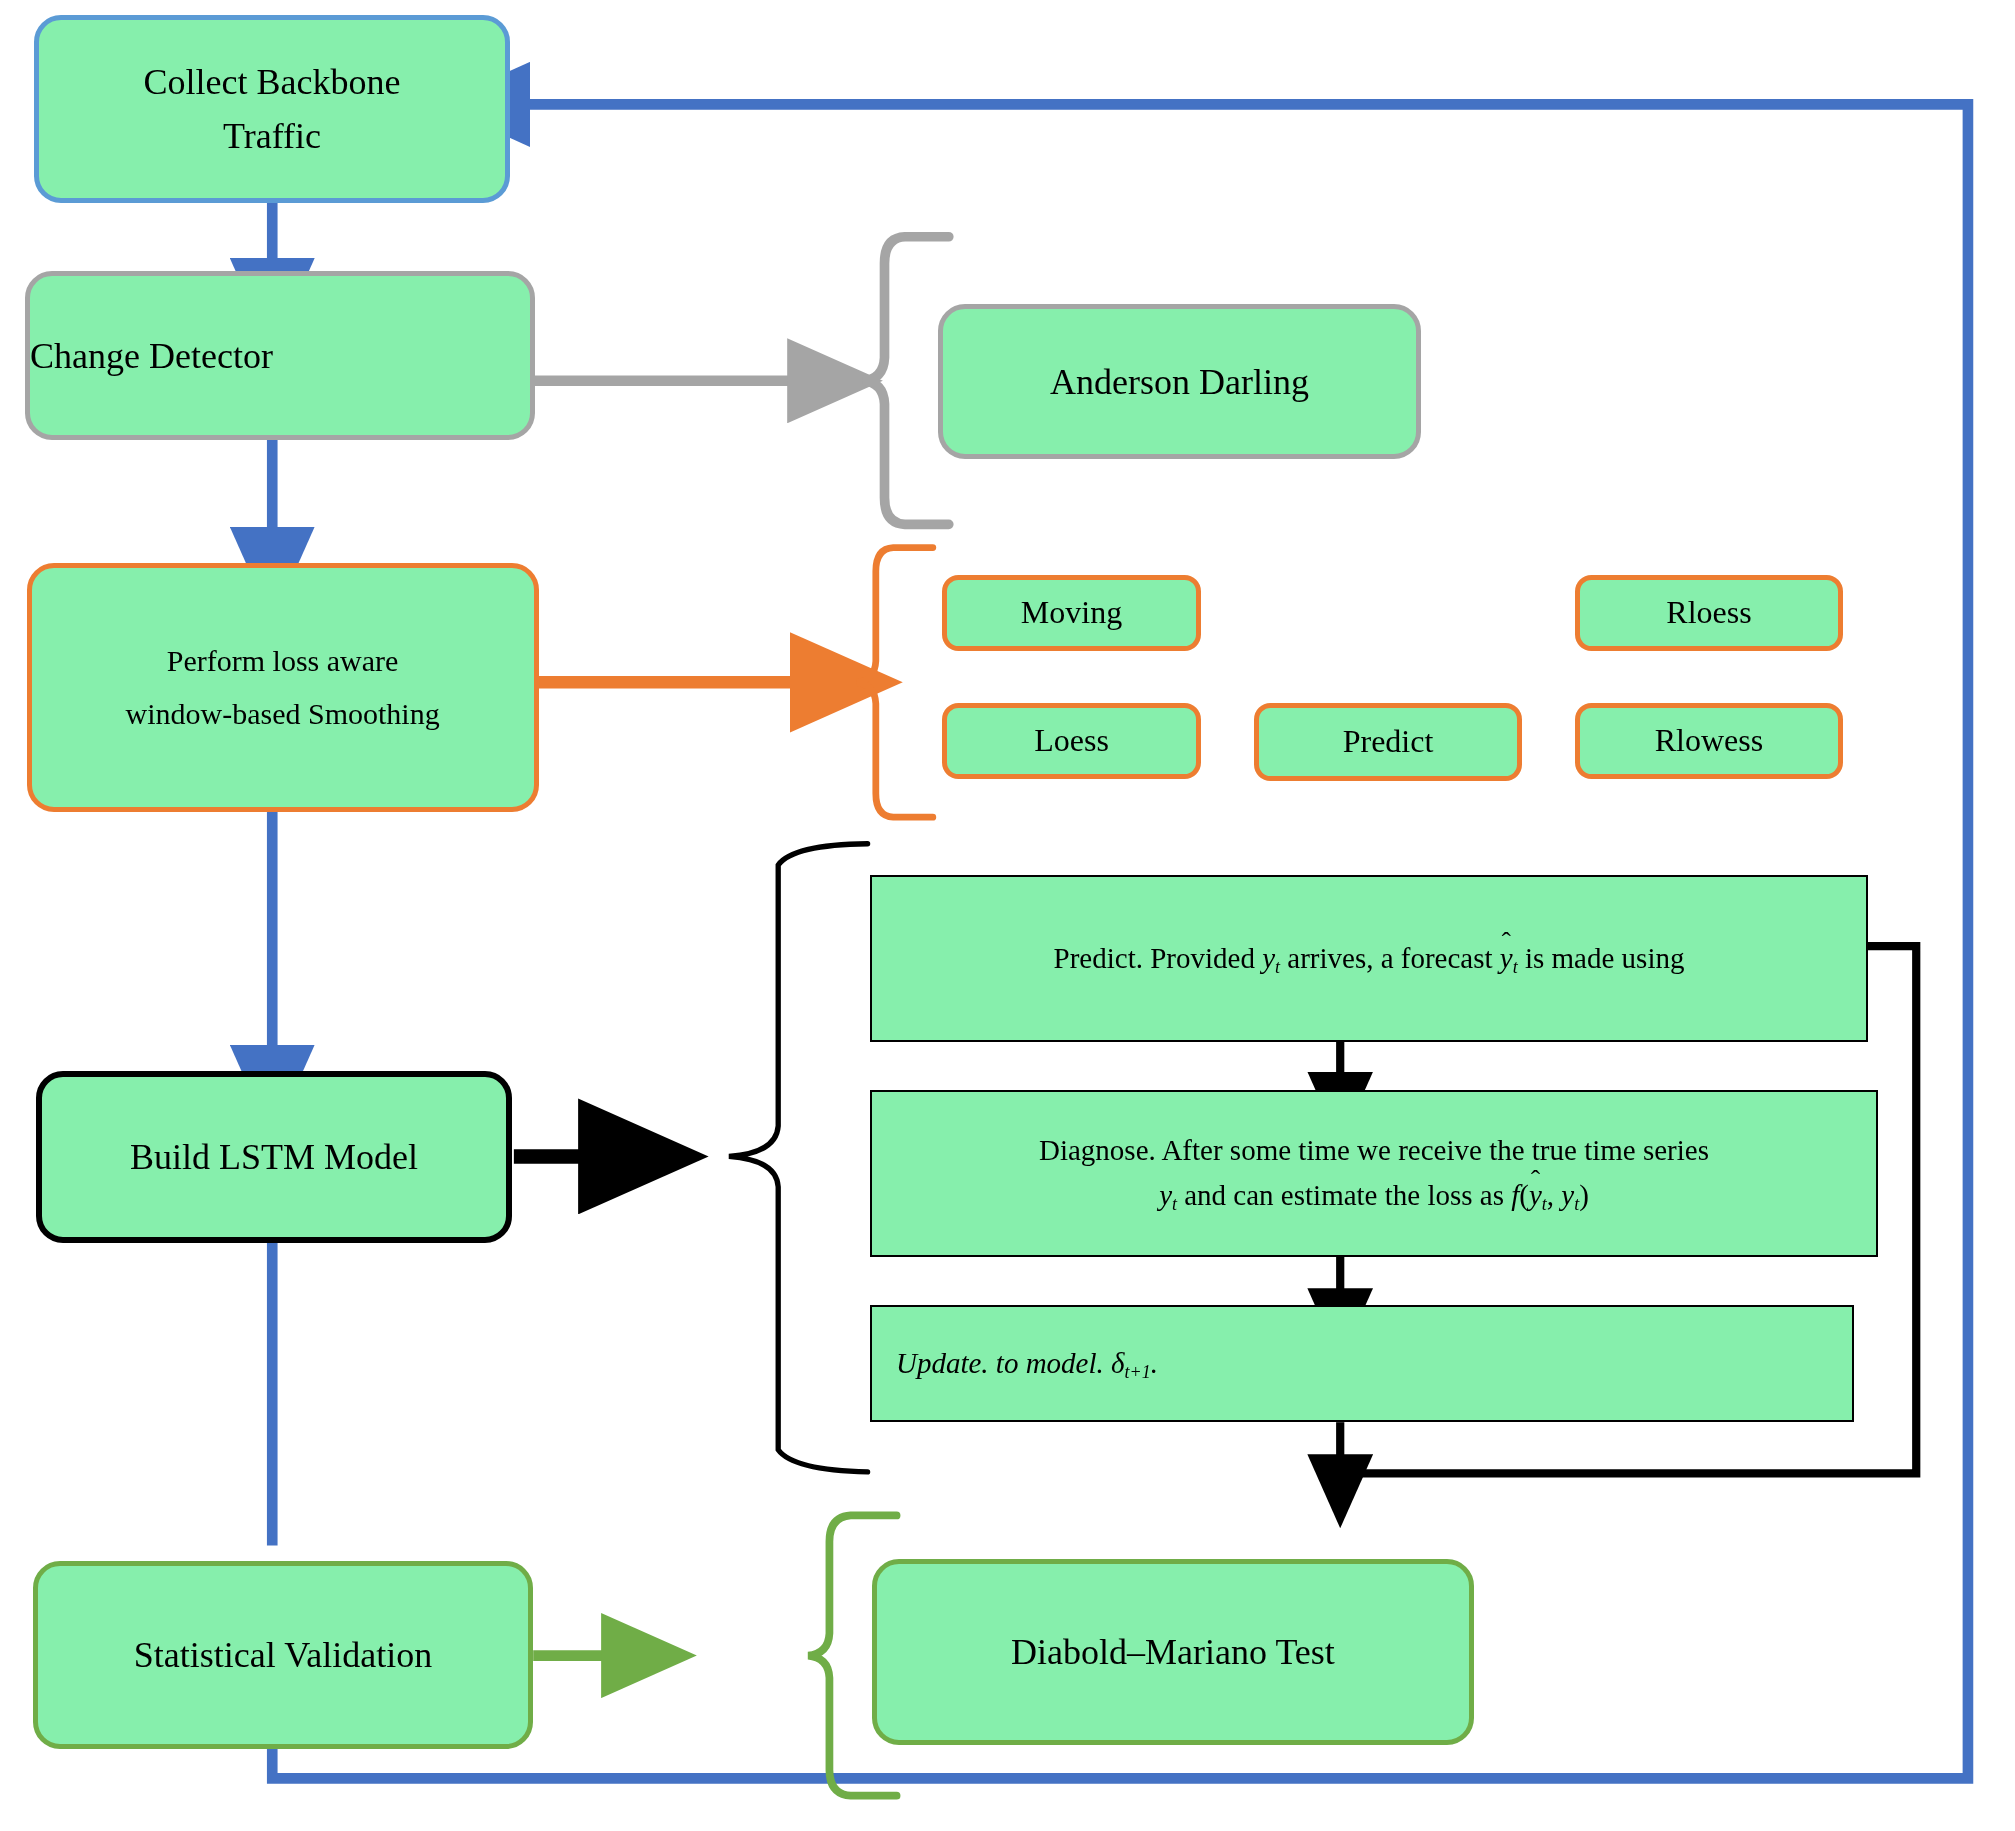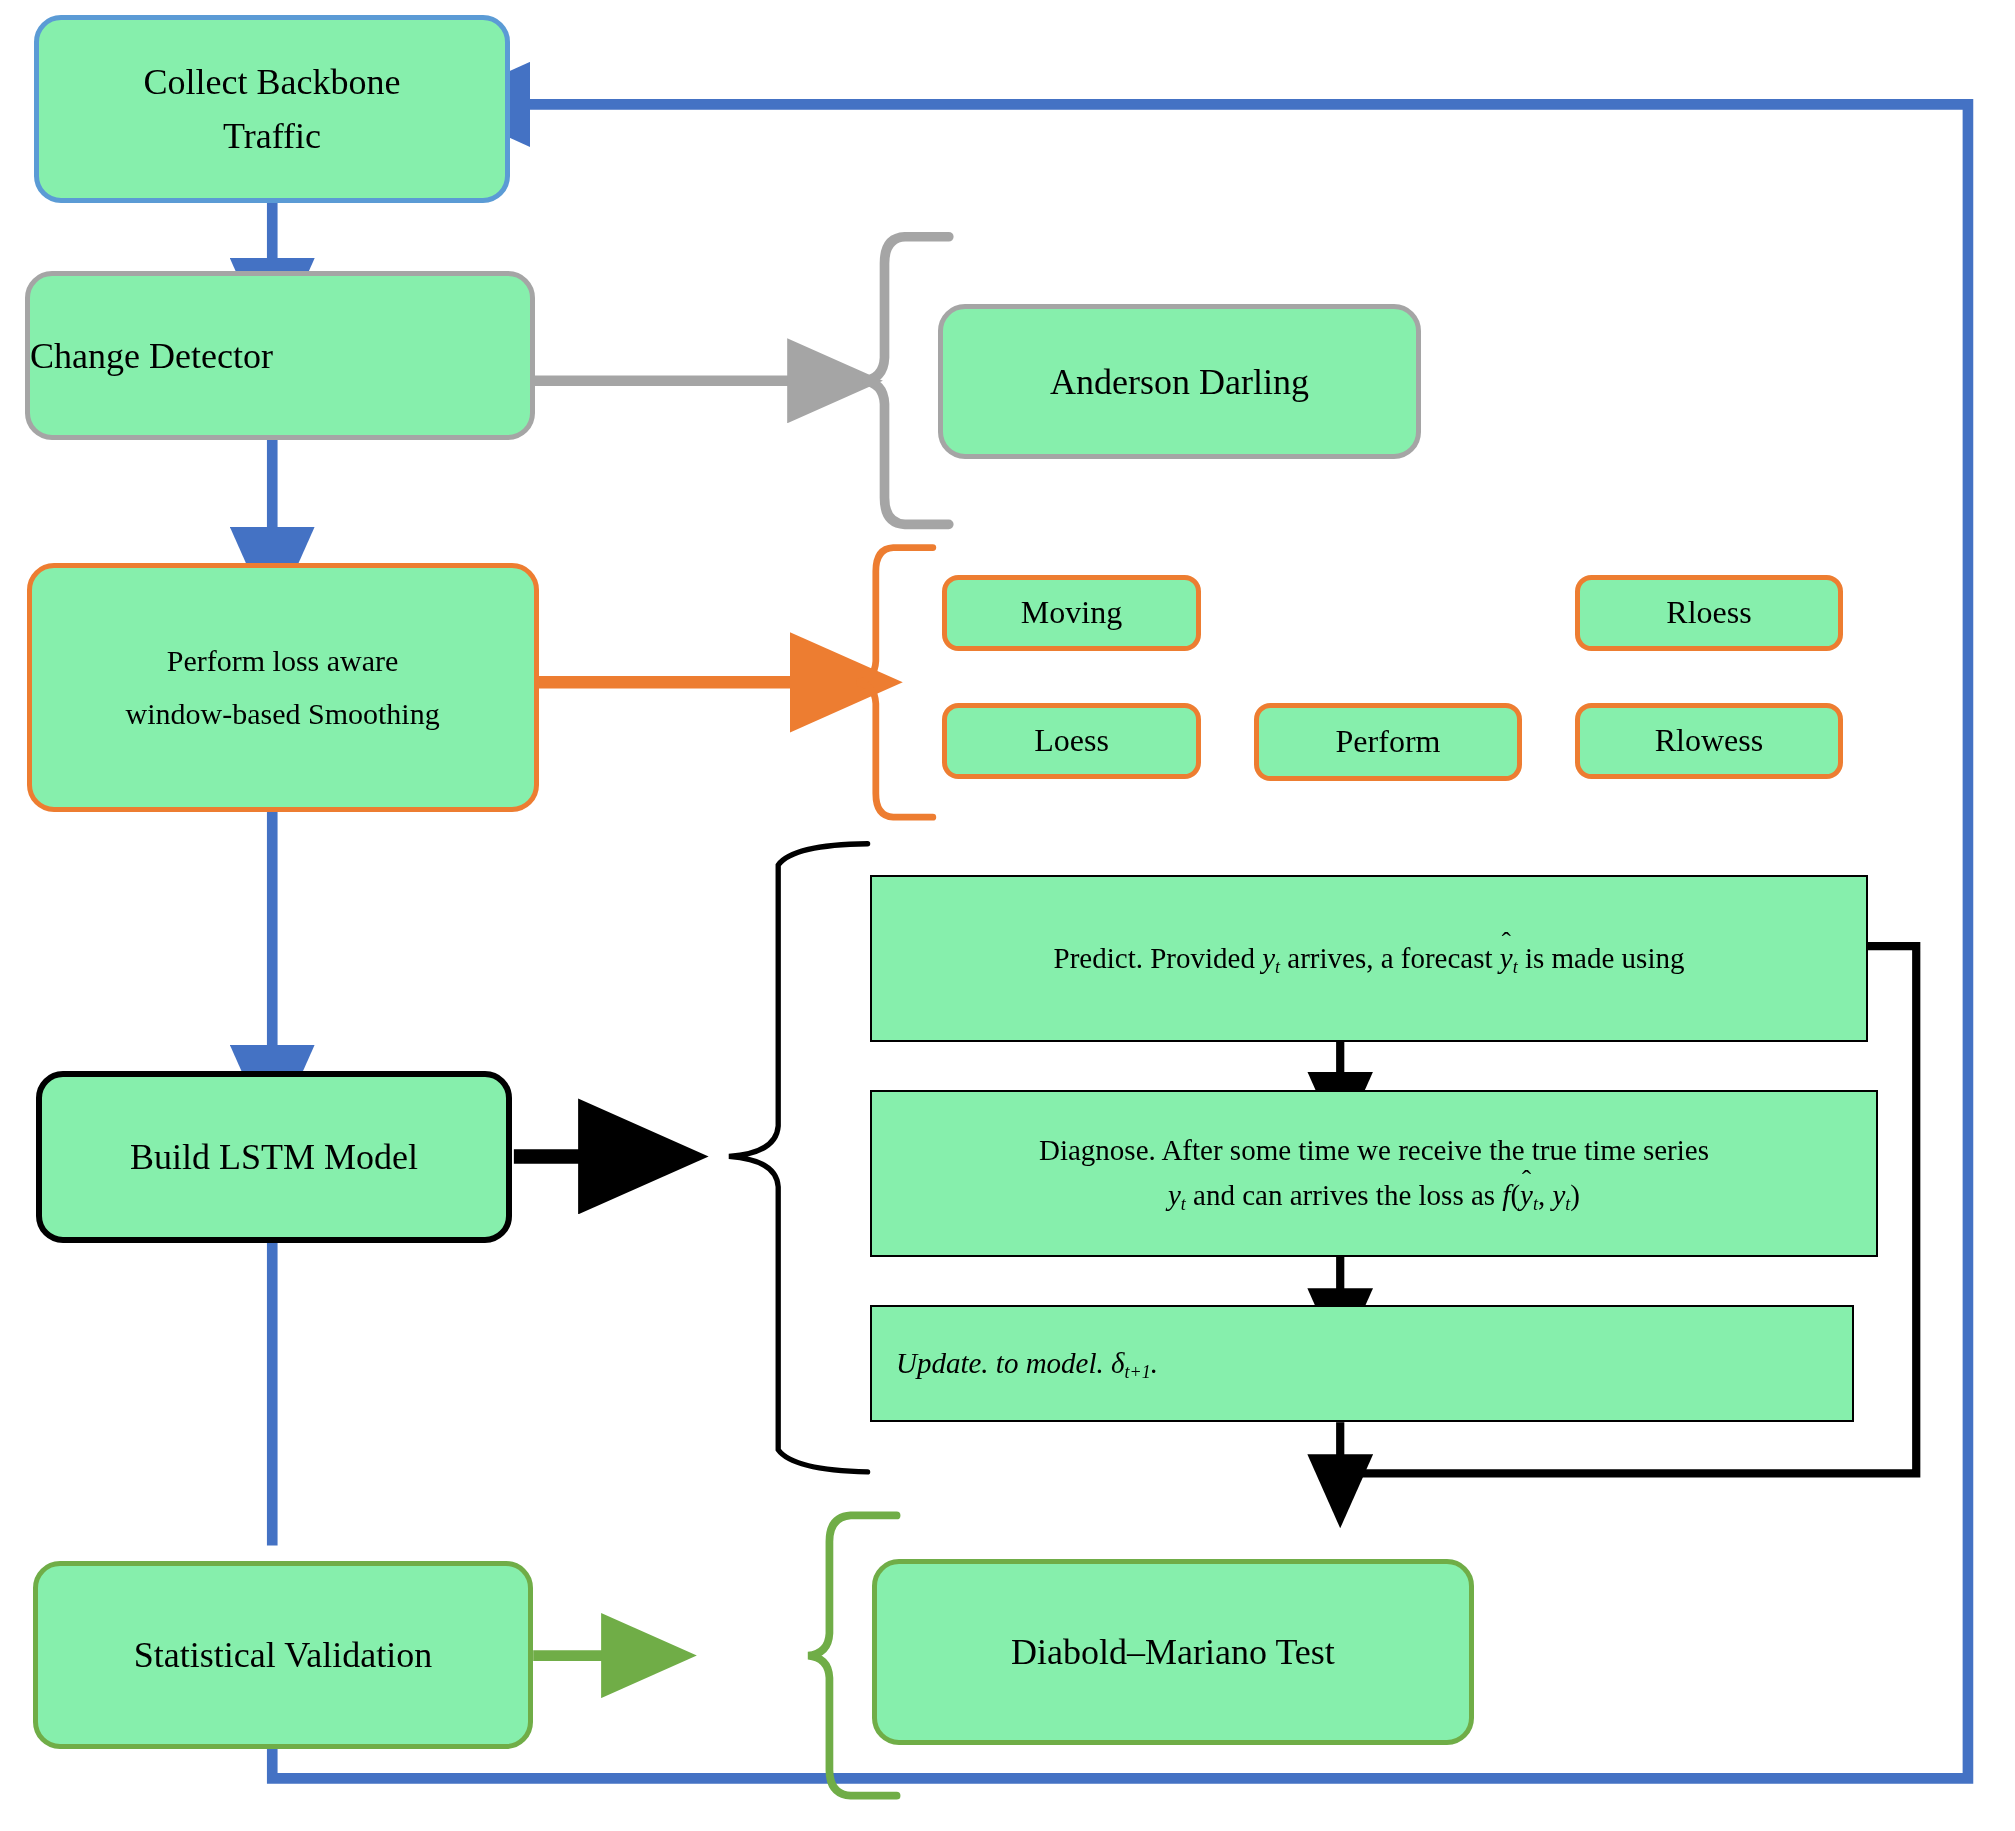--- a/index.html
+++ b/index.html
@@ -195,40 +195,40 @@
   <div class="node rounded-sm orange-box t-mid" style="left:942px; top:575px; width:259px; height:76px;">
     <span class="line">Moving</span>
   </div>
   <div class="node rounded-sm orange-box t-mid" style="left:1575px; top:575px; width:268px; height:76px;">
     <span class="line">Rloess</span>
   </div>
   <div class="node rounded-sm orange-box t-mid" style="left:942px; top:703px; width:259px; height:76px;">
     <span class="line">Loess</span>
   </div>
   <div class="node rounded-sm orange-box t-mid" style="left:1254px; top:703px; width:268px; height:78px;">
-    <span class="line">Perform</span>
+    <span class="line">Predict</span>
   </div>
   <div class="node rounded-sm orange-box t-mid" style="left:1575px; top:703px; width:268px; height:76px;">
     <span class="line">Rlowess</span>
   </div>
 
   <div class="node rounded black-box t-big" style="left:36px; top:1071px; width:476px; height:172px;">
     <span class="line">Build LSTM Model</span>
   </div>
 
   <div class="node sharp t-small" style="left:870px; top:875px; width:998px; height:167px; padding:0 19.3px;">
     <span class="line">
       <span>Predict. Provided </span><span class="mathvar">y</span><sub class="mathvar">t</sub><span> arrives, a forecast </span><span class="hat"><span class="hatmark">̂</span><span class="mathvar">y</span></span><sub class="mathvar">t</sub><span> is made using</span>
     </span>
   </div>
 
   <div class="node sharp t-small" style="left:870px; top:1090px; width:1008px; height:167px; padding:0 28px;">
     <span class="line">Diagnose. After some time we receive the true time series</span>
     <span class="line">
-      <span class="mathvar">y</span><sub class="mathvar">t</sub><span> and can arrives the loss as </span><span class="mathvar">f</span><span>(</span><span class="hat"><span class="hatmark">̂</span><span class="mathvar">y</span></span><sub class="mathvar">t</sub><span>, </span><span class="mathvar">y</span><sub class="mathvar">t</sub><span>)</span>
+      <span class="mathvar">y</span><sub class="mathvar">t</sub><span> and can estimate the loss as </span><span class="mathvar">f</span><span>(</span><span class="hat"><span class="hatmark">̂</span><span class="mathvar">y</span></span><sub class="mathvar">t</sub><span>, </span><span class="mathvar">y</span><sub class="mathvar">t</sub><span>)</span>
     </span>
   </div>
 
   <div class="node sharp t-small" style="left:870px; top:1305px; width:984px; height:117px; align-items:flex-start; padding-left:24px;">
     <span class="line ital" style="text-align:left;">
       <span>Update. to model. </span><span class="mathvar">δ</span><sub class="mathvar">t+1</sub><span>.</span>
     </span>
   </div>
 
   <div class="node rounded green-box t-big" style="left:33px; top:1561px; width:500px; height:188px;">

